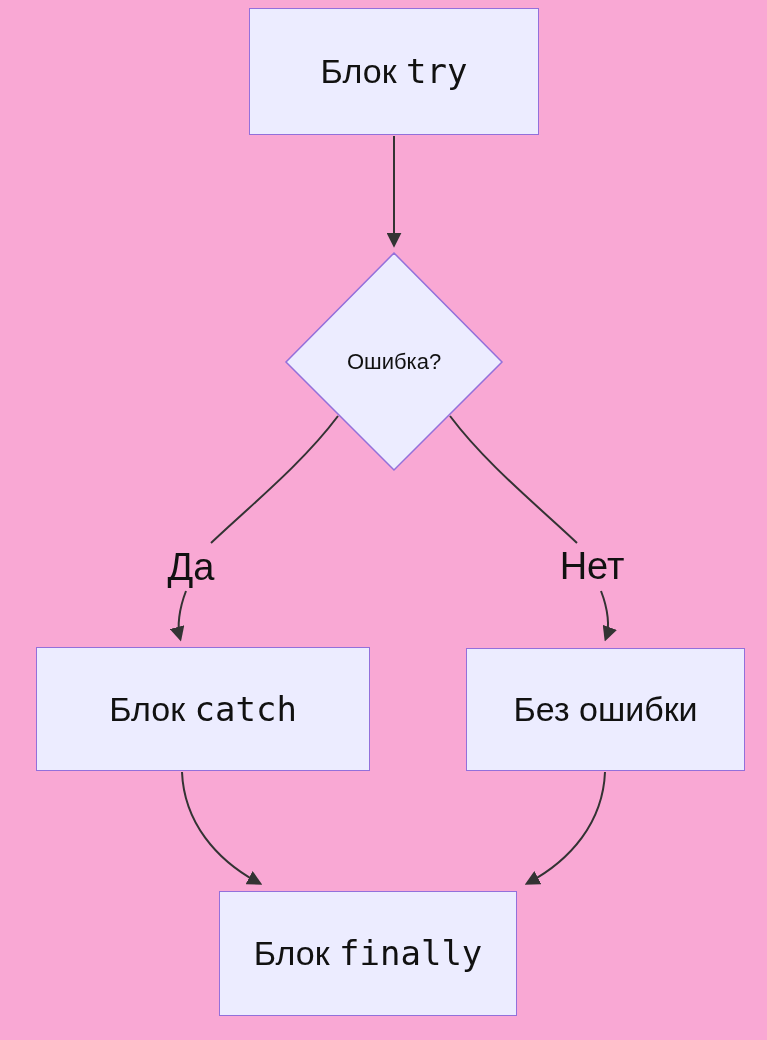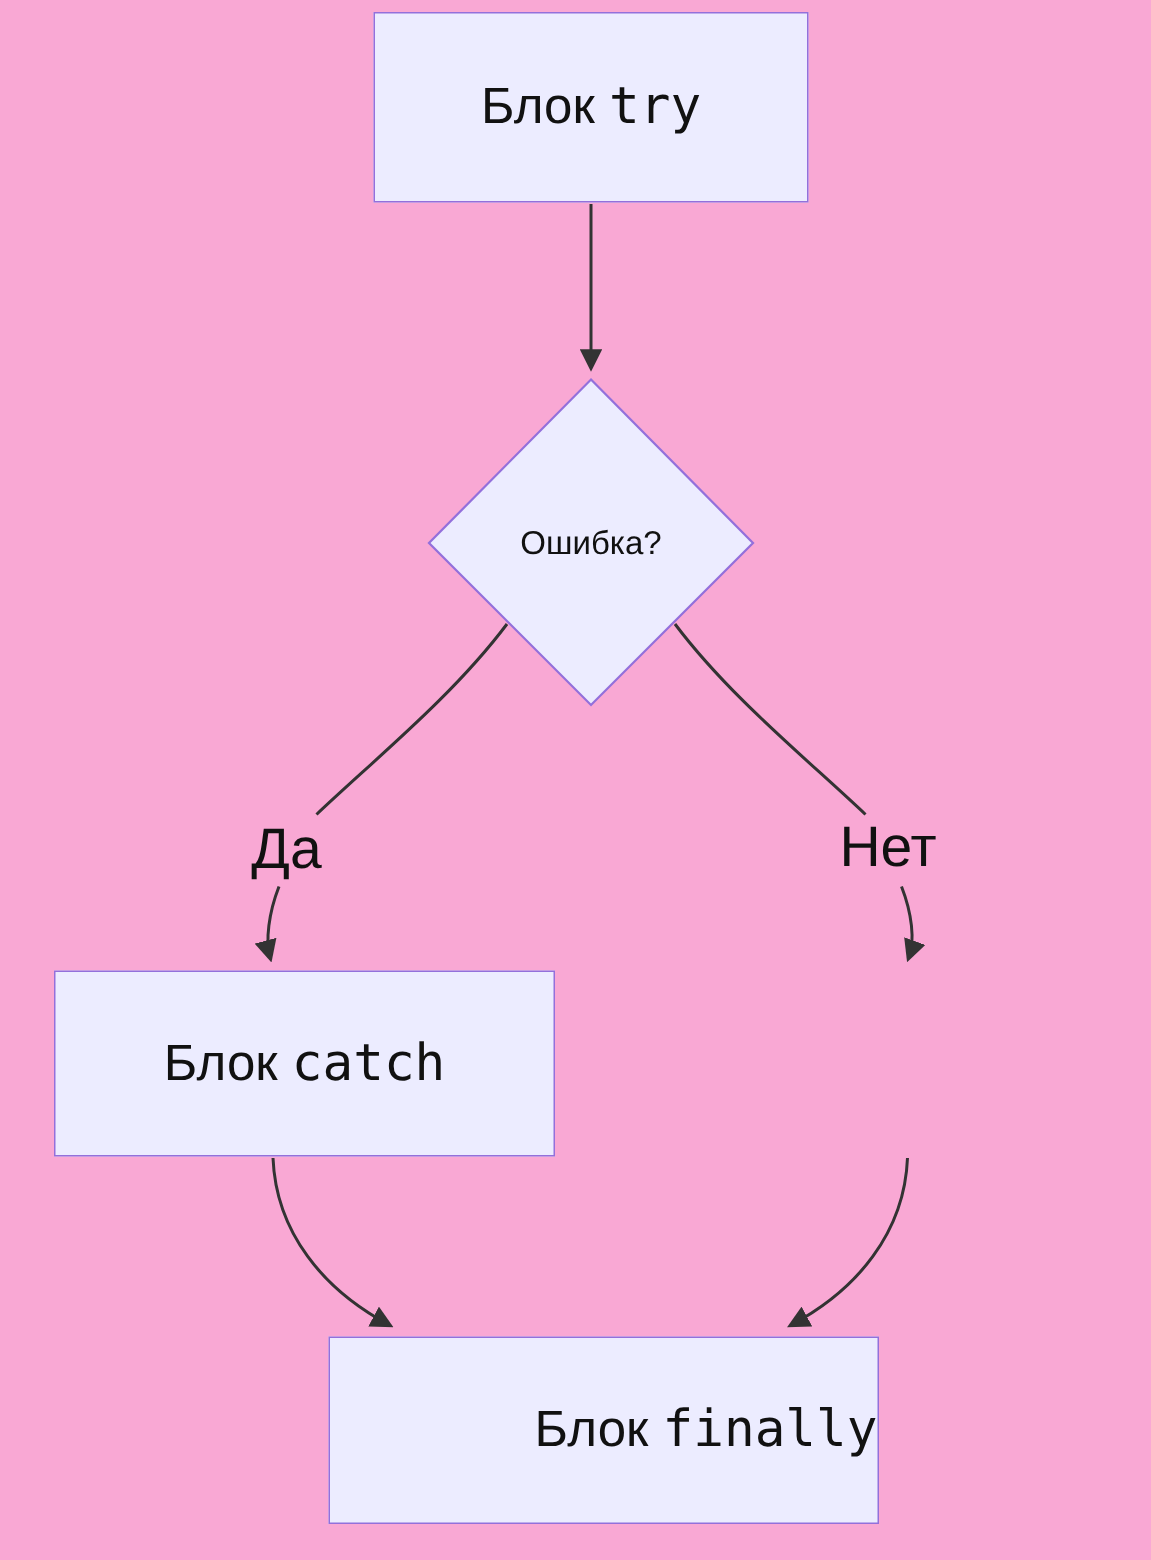--- a/index.html
+++ b/index.html
@@ -35,21 +35,21 @@
   }
   .edge-label{
     position:absolute;
     transform:translate(-50%,-50%);
     font-size:38px;
     white-space:nowrap;
   }
   .box-try{left:249px;top:8px;width:290px;height:127px;}
   .box-catch{left:16px;top:647px;width:334px;height:124px;margin-left:20px;}
   .box-no-error{left:466px;top:648px;width:279px;height:123px;}
-  .box-finally{left:219px;top:891px;width:367px;height:125px;justify-content:flex-end;}
+  .box-finally{left:219px;top:891px;width:298px;height:125px;}
   .pos-decision{left:394px;top:362px;}
   .pos-yes{left:191px;top:567px;}
   .pos-no{left:592px;top:566px;text-align:center;}
 </style>
 </head>
 <body>
 
 <div class="canvas">
 
   <svg class="edges-layer" viewBox="0 0 767 1040" xmlns="http://www.w3.org/2000/svg">
@@ -83,20 +83,26 @@
     </div>
   </div>
 
   <div class="node box-catch">
     <div class="label">
       <span class="t-plain">Блок</span>
       <span class="t-code">catch</span>
     </div>
   </div>
 
+  <div class="node box-no-error">
+    <div class="label">
+      <span class="t-plain">Без ошибки</span>
+      <span class="t-code"></span>
+    </div>
+  </div>
 
   <div class="node box-finally">
     <div class="label">
       <span class="t-plain">Блок</span>
       <span class="t-code">finally</span>
     </div>
   </div>
 
   <div class="diamond-label pos-decision">Ошибка?</div>
 

